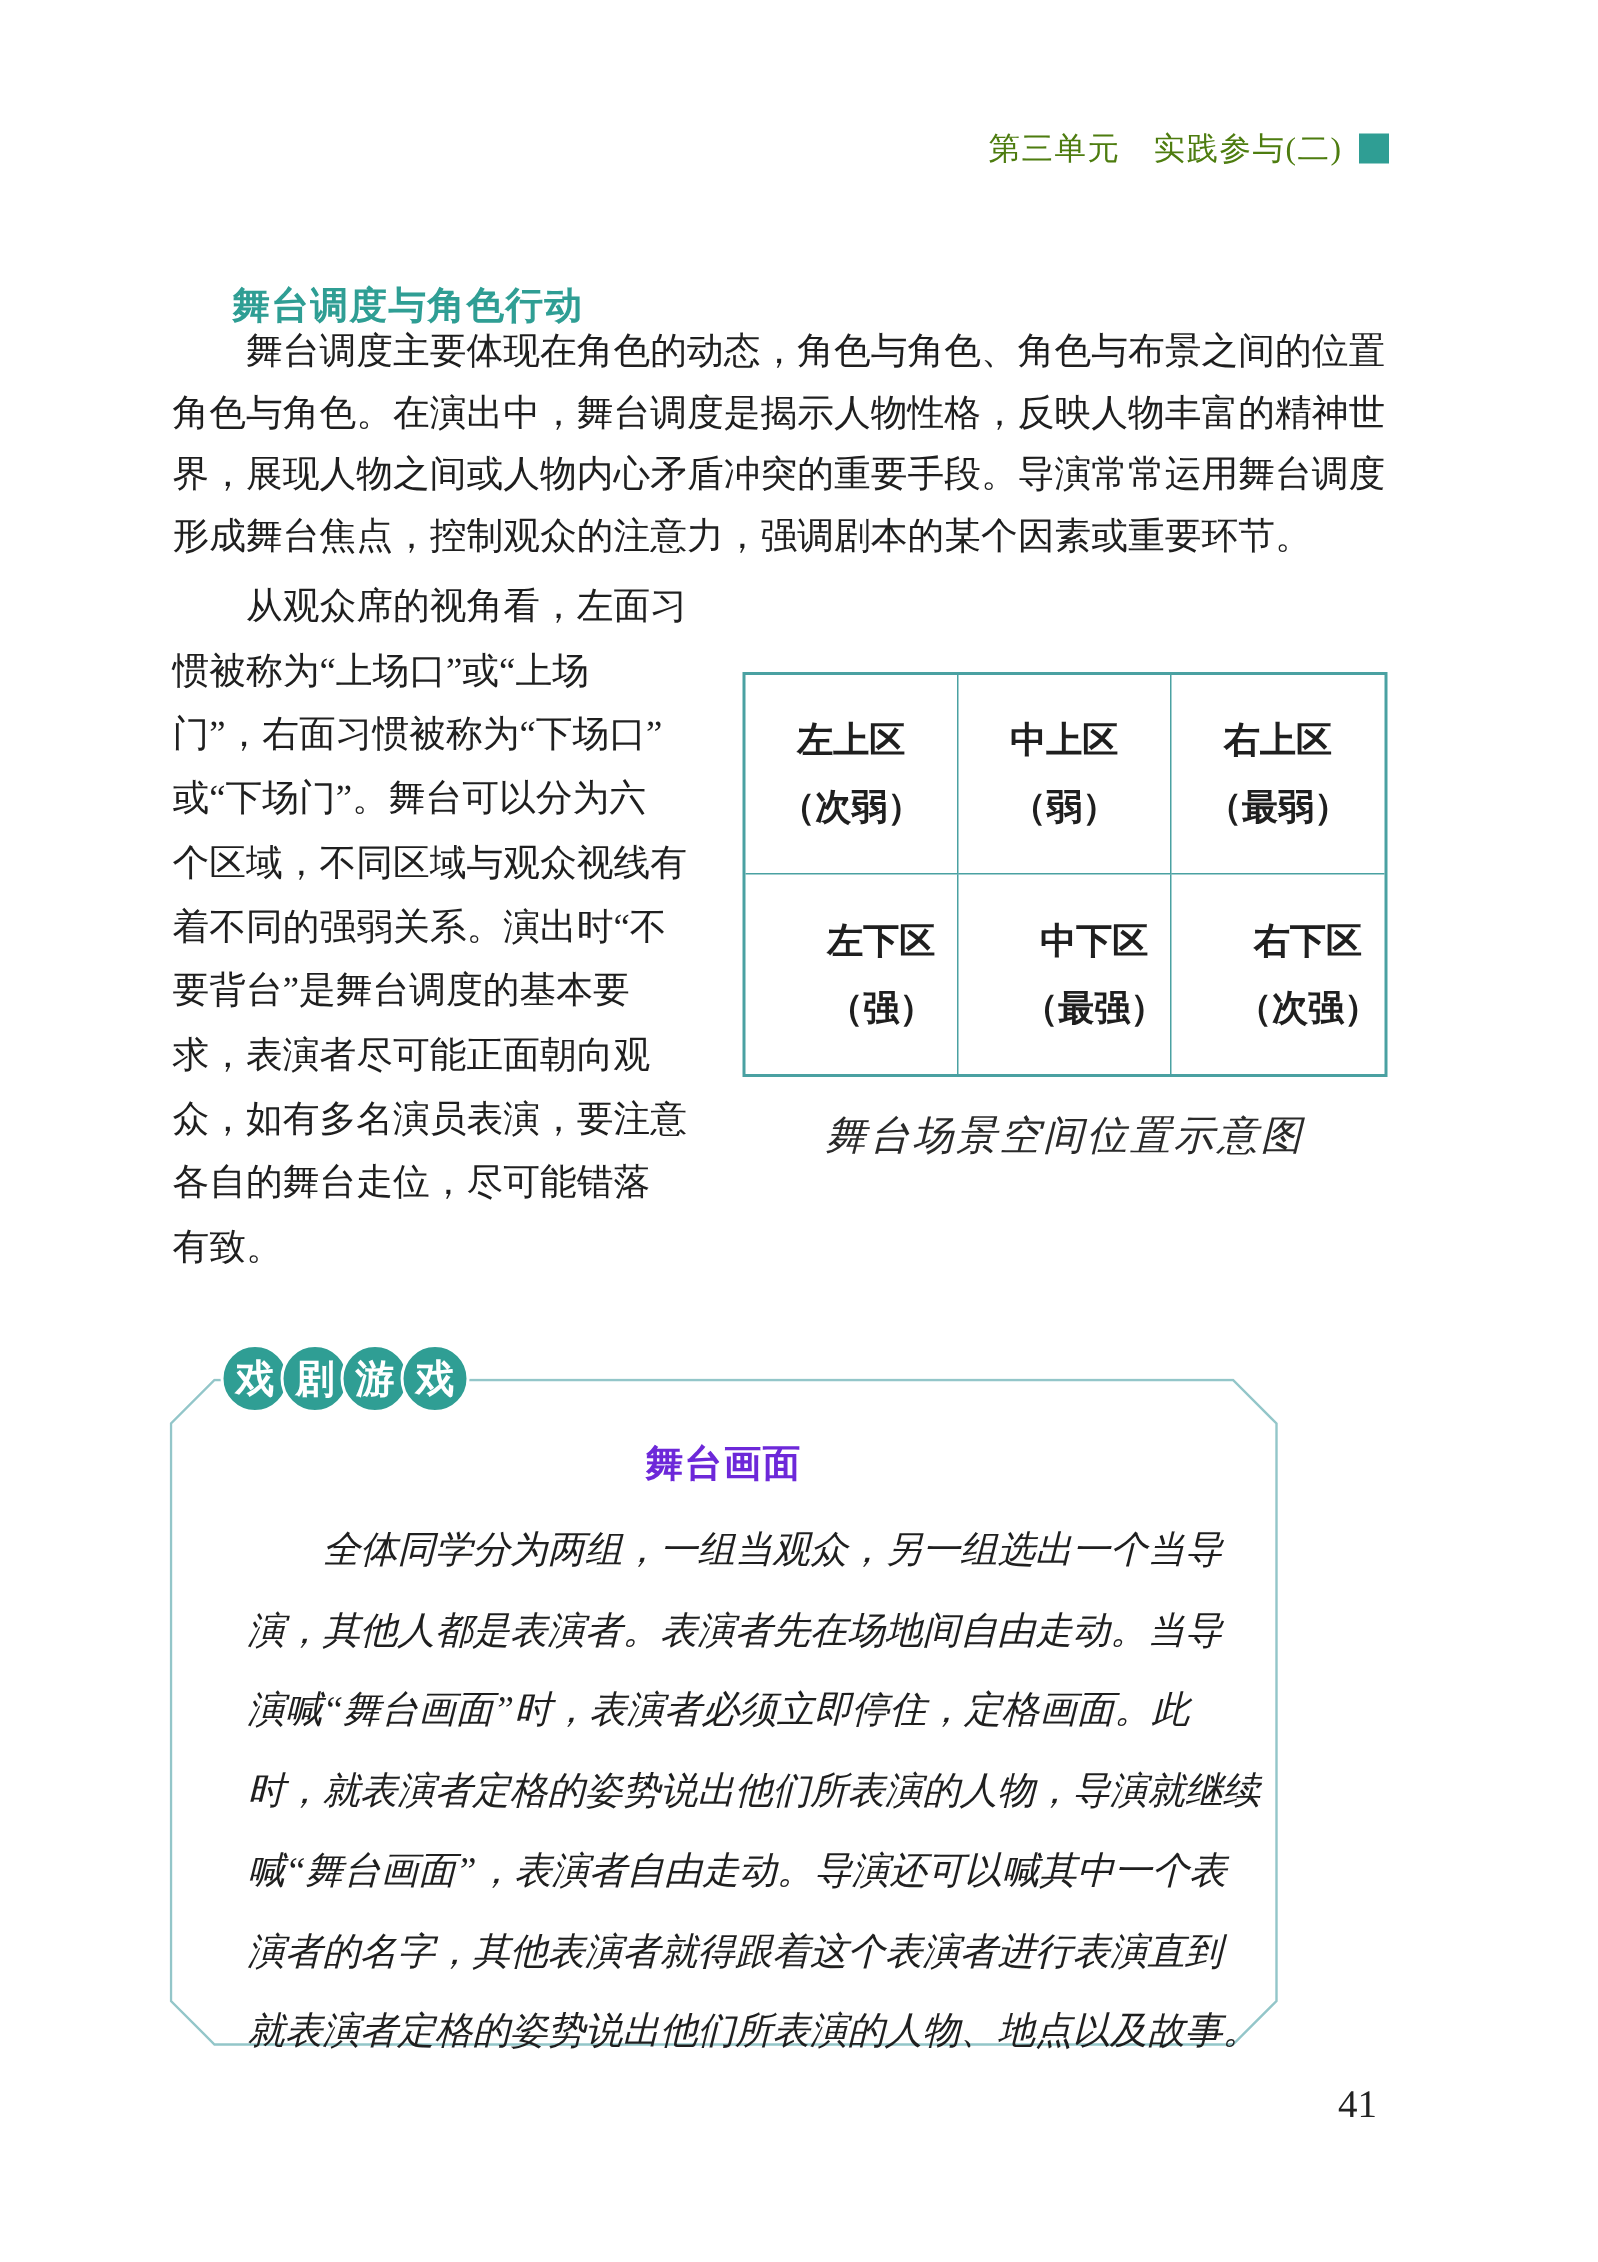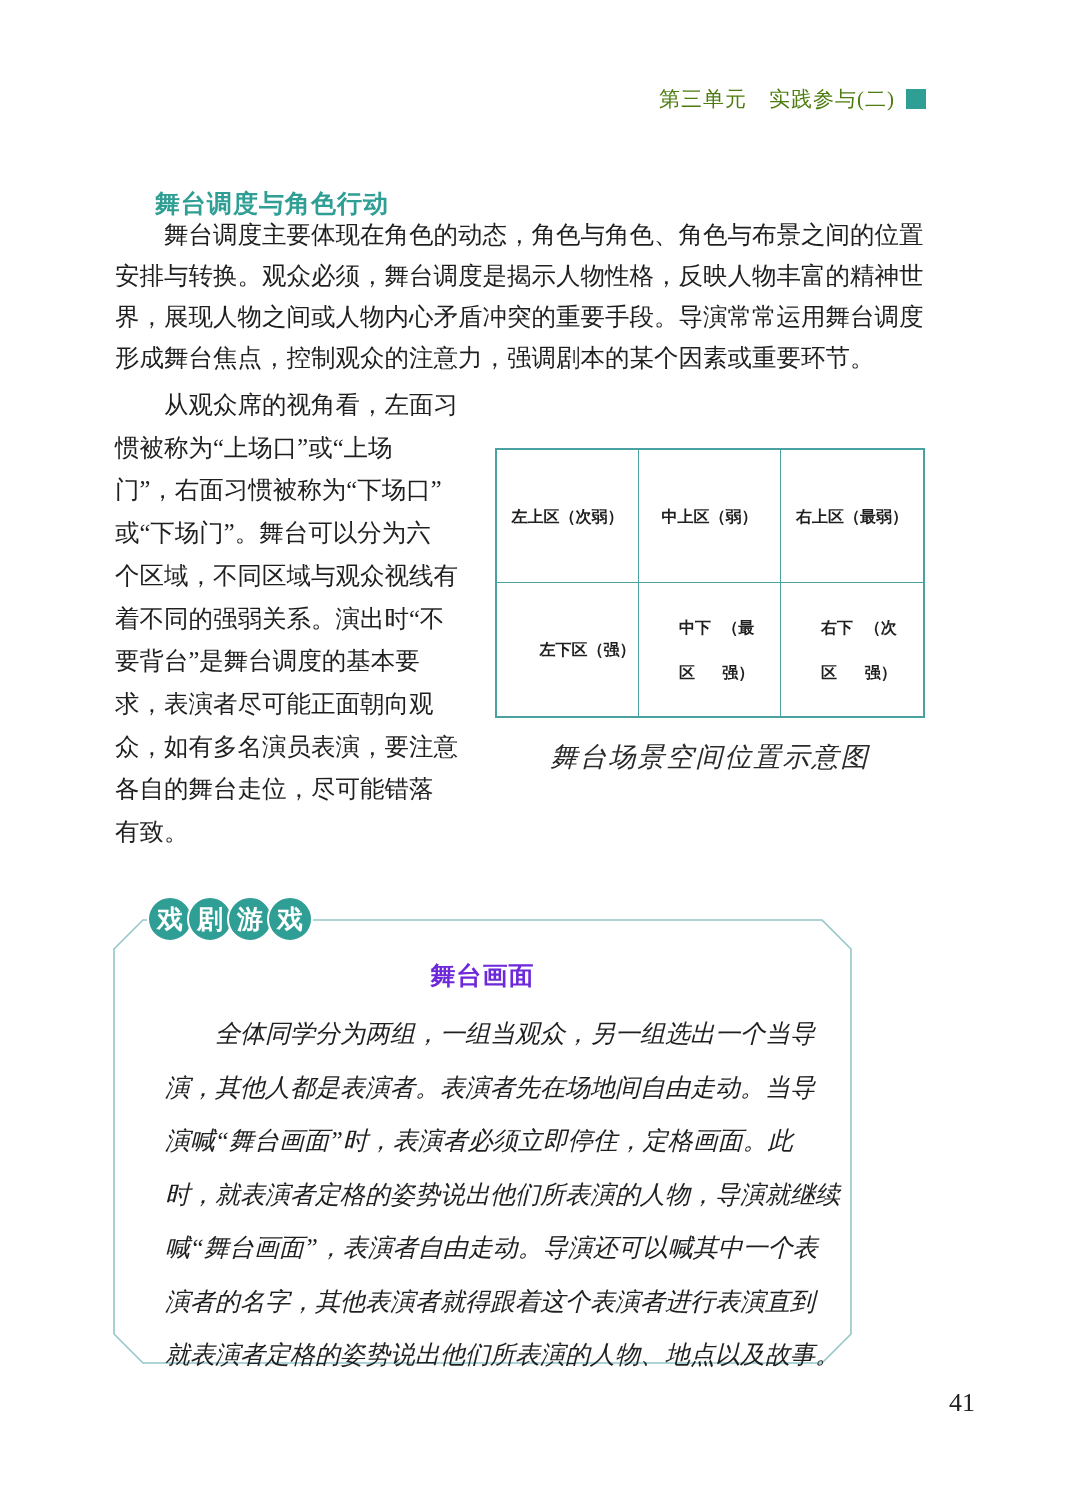--- a/index.html
+++ b/index.html
@@ -62,25 +62,25 @@
   }
   .stage-grid {
     width: 430px; height: 270px;
     border: 2px solid var(--table-border);
     display: grid;
     grid-template-columns: 1fr 1fr 1fr;
     grid-template-rows: 1fr 1fr;
     background: #ffffff;
   }
   .stage-cell {
-    display: flex; flex-direction: row;
+    display: flex; flex-direction: column;
     align-items: center; justify-content: center;
     font-family: "Liberation Sans", sans-serif;
     font-weight: bold;
-    font-size: 16px;
+    font-size: 24px;
     line-height: 45px;
     border-right: 1px solid var(--table-border);
     border-bottom: 1px solid var(--table-border);
   }
   .stage-cell:nth-child(3n) { border-right: none; }
   .stage-cell:nth-child(n+4) { border-bottom: none; margin-left: 40px; }
   .figure-caption {
     margin-top: 21px;
     text-align: center;
     font-style: italic;
@@ -132,41 +132,41 @@
     left: 52px; top: 88px; width: 672px;
     font-style: italic;
     font-size: 25px;
     line-height: 53.5px;
   }
   .box-body > div:first-child { text-indent: 2em; }
 
   
   .page-number {
     position: absolute;
-    left: 940px; top: 1388px; width: 44px;
+    left: 883px; top: 1388px; width: 44px;
     text-align: center;
     font-size: 26px;
     color: #222222;
   }
 
   :root { --accent: #2f9e94; --table-border: #4aa1a2; --box-border: #93c6c9; }
 </style>
 </head>
 <body>
 
 <div class="page-header">
   <span>第三单元　实践参与(二)</span>
   <span class="header-square"></span>
 </div>
 
 <div class="section-heading">舞台调度与角色行动</div>
 
 <div class="para-1 line-block">
     <div>舞台调度主要体现在角色的动态，角色与角色、角色与布景之间的位置</div>
-    <div>安排与转换。观众必须，舞台调度是揭示人物性格，反映人物丰富的精神世</div>
+    <div>角色与角色。在演出中，舞台调度是揭示人物性格，反映人物丰富的精神世</div>
     <div>界，展现人物之间或人物内心矛盾冲突的重要手段。导演常常运用舞台调度</div>
     <div>形成舞台焦点，控制观众的注意力，强调剧本的某个因素或重要环节。</div>
   </div>
 
 <div class="left-col line-block">
     <div>从观众席的视角看，左面习</div>
     <div>惯被称为“上场口”或“上场</div>
     <div>门”，右面习惯被称为“下场口”</div>
     <div>或“下场门”。舞台可以分为六</div>
     <div>个区域，不同区域与观众视线有</div>

